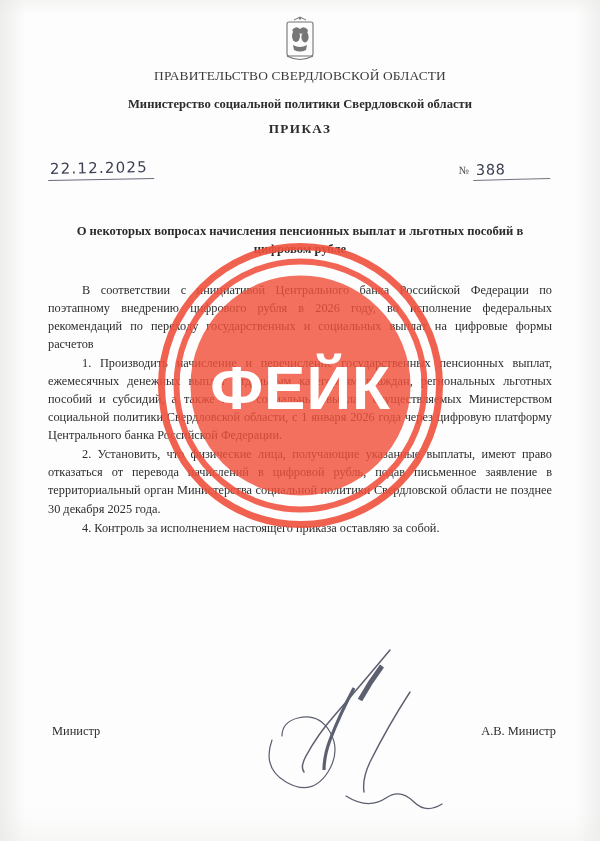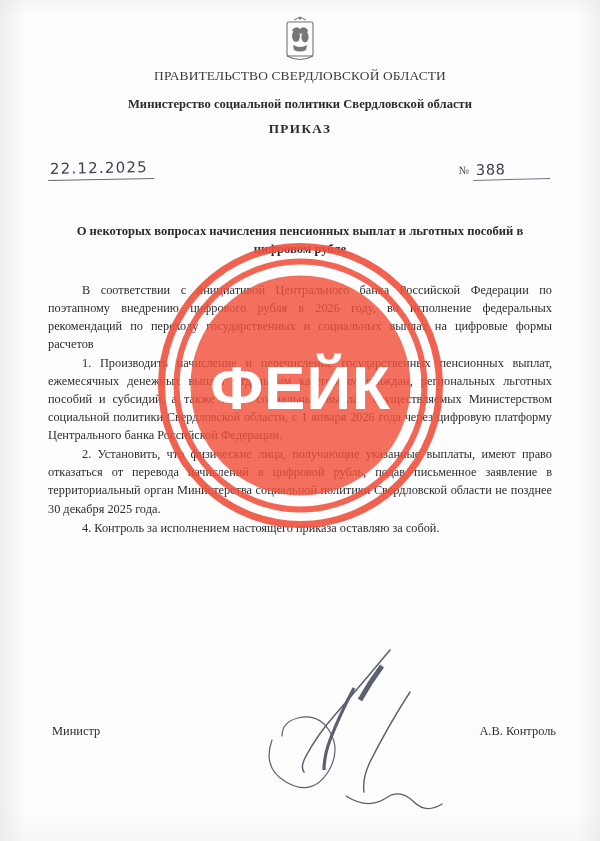--- a/index.html
+++ b/index.html
@@ -263,21 +263,21 @@
     <div class="doc-content">
       <p class="para">В соответствии с инициативой Центрального банка Российской Федерации по поэтапному внедрению цифрового рубля в 2026 году, во исполнение федеральных рекомендаций по переходу государственных и социальных выплат на цифровые формы расчетов</p>
       <p class="para">1. Производить начисление и перечисление государственных пенсионных выплат, ежемесячных денежных выплат отдельным категориям граждан, региональных льготных пособий и субсидий, а также иных социальных выплат, осуществляемых Министерством социальной политики Свердловской области, с 1 января 2026 года через цифровую платформу Центрального банка Российской Федерации.</p>
       <p class="para">2. Установить, что физические лица, получающие указанные выплаты, имеют право отказаться от перевода начислений в цифровой рубль, подав письменное заявление в территориальный орган Министерства социальной политики Свердловской области не позднее 30 декабря 2025 года.</p>
       <p class="para">4. Контроль за исполнением настоящего приказа оставляю за собой.</p>
     </div>
   </div>
 
   <div class="sign-row">
     <span class="sign-title">Министр</span>
-    <span class="sign-name">А.В. Контроль</span>
+    <span class="sign-name">А.В. Министр</span>
   </div>
 
   <div class="signature-mark">
     <svg viewBox="0 0 190 165" width="190" height="165" aria-hidden="true">
       <g fill="none" stroke="#5b5f70" stroke-linecap="round" stroke-linejoin="round">
         <path d="M14 92 q-10 28 14 42 q26 15 42-10 q13-21 2-40 q-11-19-32-14 q-16 4-16 18" stroke-width="1.2"></path>
         <path d="M132 2 q-30 36 -56 66 q-16 18 -28 40 q-6 11 -2 16" stroke-width="1.5"></path>
         <path d="M96 40 q-14 26 -24 52 q-6 16 -6 30" stroke-width="3.2" stroke-linecap="butt"></path>
         <path d="M124 18 q-12 16 -22 34" stroke-width="5" stroke-linecap="butt"></path>
         <path d="M152 44 q-22 34 -40 70 q-8 17 -6 30" stroke-width="1.4"></path>

